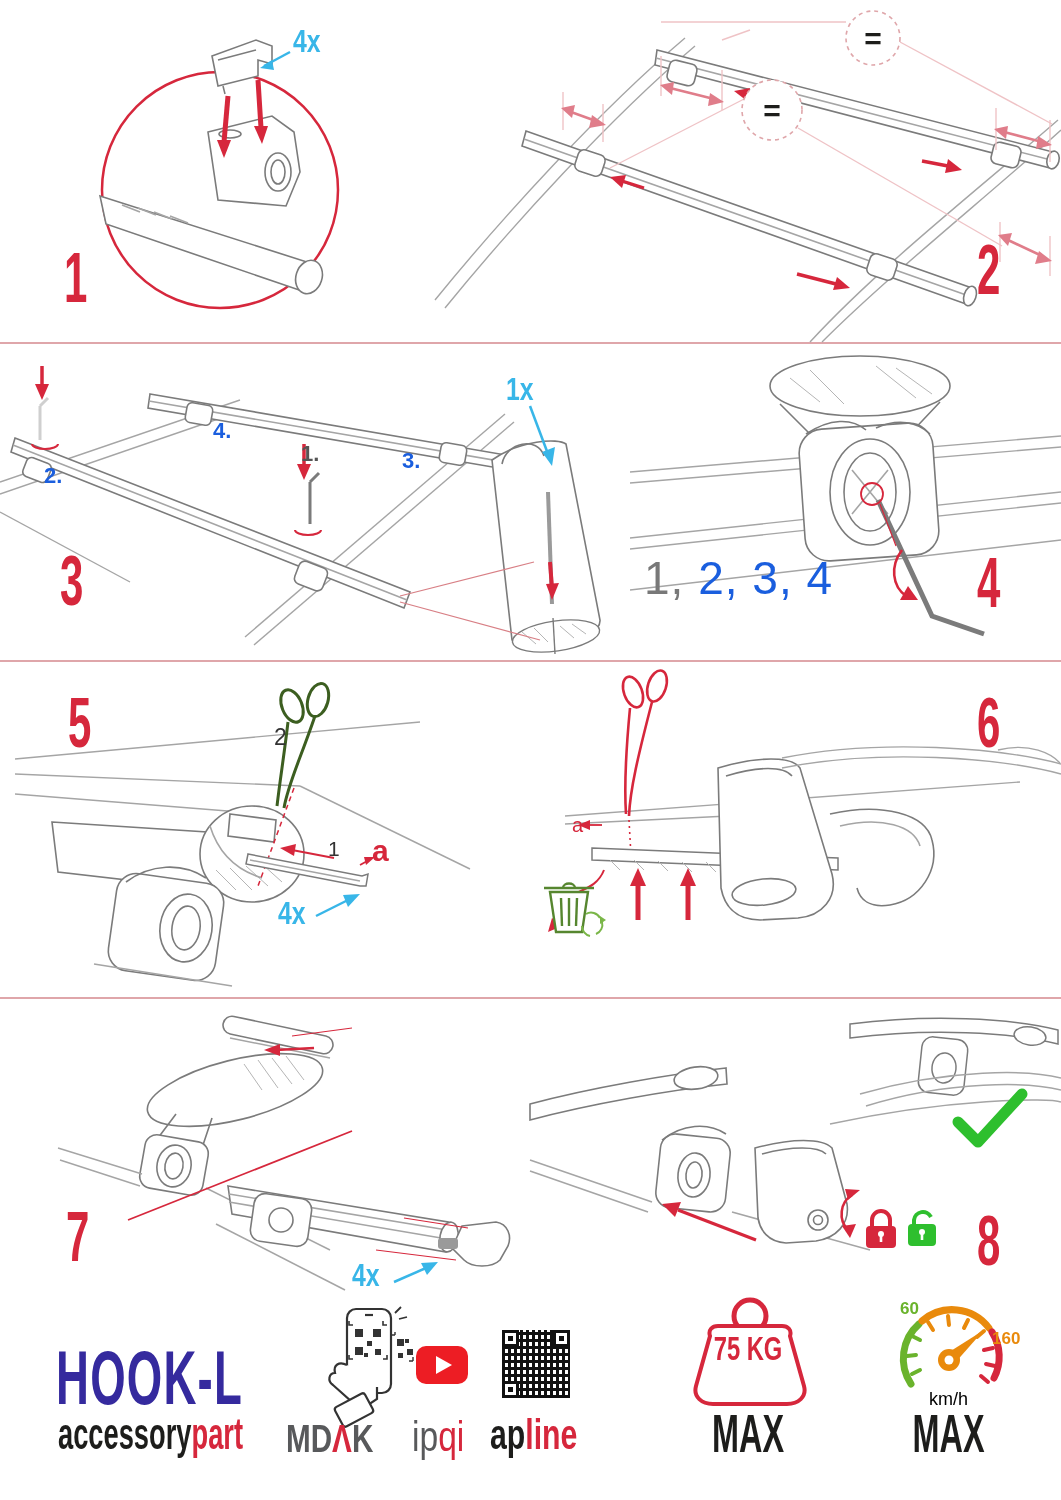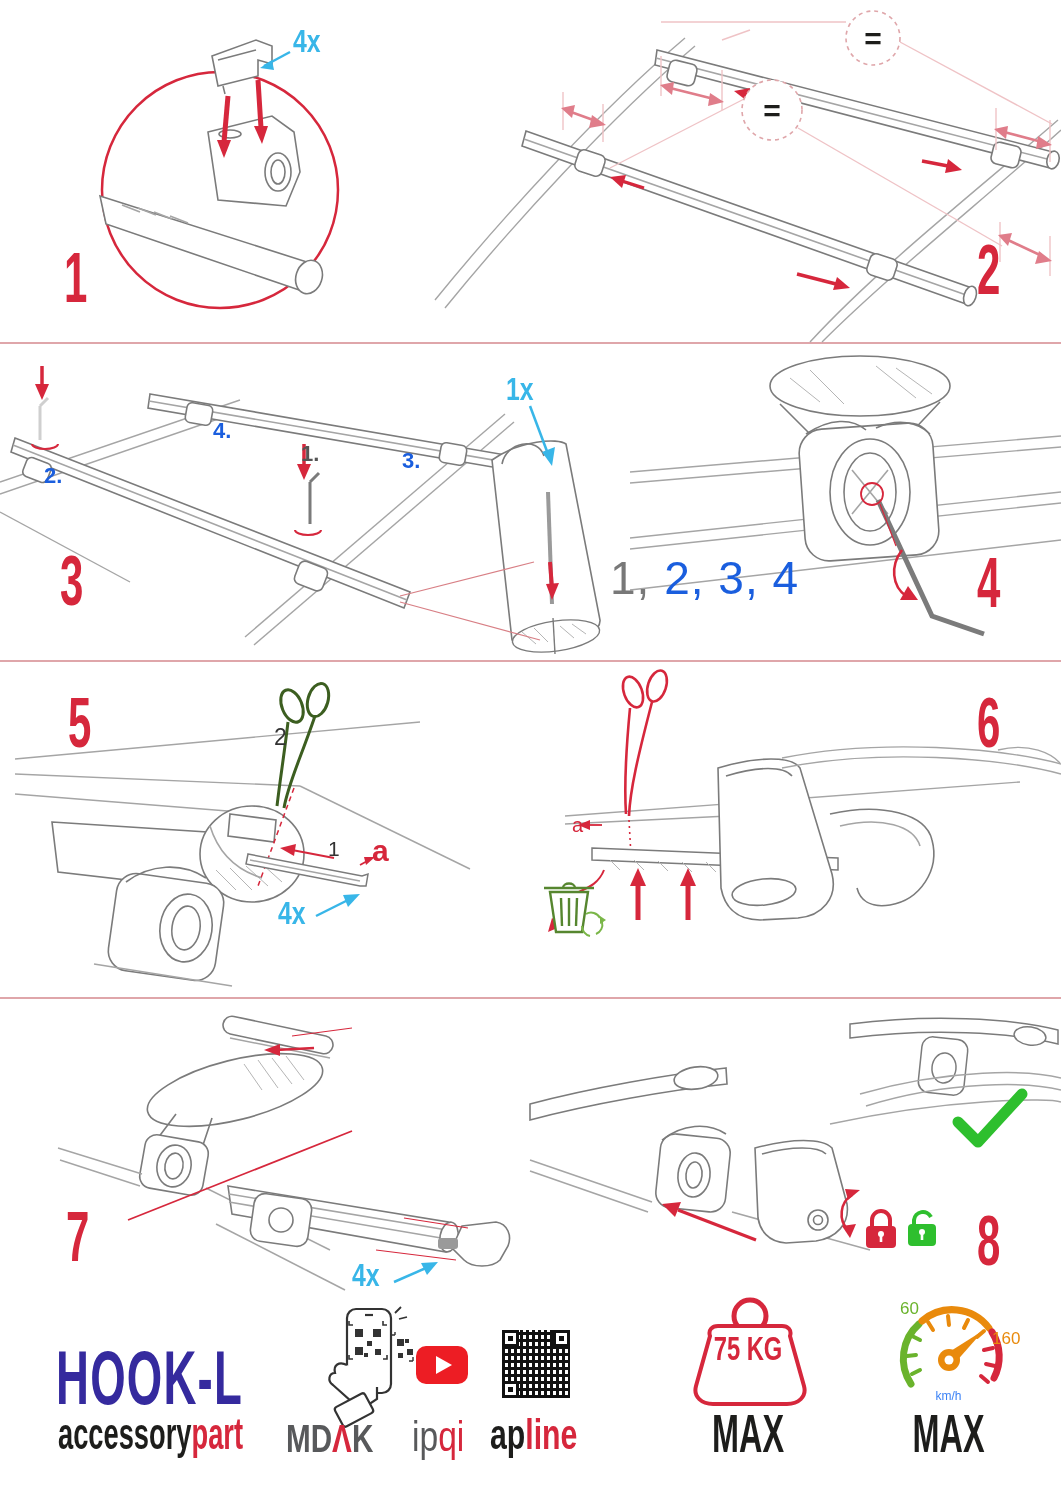--- a/index.html
+++ b/index.html
@@ -26,22 +26,22 @@
         transform:scaleX(.78);transform-origin:left top;}
   .mdak .m1,.mdak .m3{color:#58595b;} .mdak .m2{color:#d6273c;}
   .ipqi{position:absolute;font-weight:400;font-size:42px;line-height:1;
         transform:scaleX(.8);transform-origin:left top;}
   .ipqi .i1{color:#58595b;} .ipqi .i2{color:#d6273c;}
   .apline{position:absolute;font-weight:700;font-size:42px;line-height:1;
           transform:scaleX(.72);transform-origin:left top;}
   .apline .a1{color:#1d1d1b;} .apline .a2{color:#d6273c;}
   .maxlbl{position:absolute;color:#1d1d1b;font-weight:700;font-size:54px;line-height:1;
           text-align:center;transform:scaleX(.6);transform-origin:center top;}
-  .speedlbl{position:absolute;font-weight:400;font-size:17px;line-height:1;}
-  .kmh{position:absolute;color:#3b82f6;font-size:12px;line-height:1;text-align:center;}
+  .speedlbl{position:absolute;font-weight:700;font-size:17px;line-height:1;}
+  .kmh{position:absolute;color:#000000;font-size:18px;line-height:1;text-align:center;}
   .weightval{position:absolute;color:#d6273c;font-weight:700;font-size:33px;line-height:1;
              text-align:center;transform:scaleX(.72);transform-origin:center top;}
   .qr{position:absolute;background:
       repeating-linear-gradient(90deg,#111 0 3px,transparent 3px 6px),
       repeating-linear-gradient(0deg,#111 0 3px,transparent 3px 7px);}
   .finder{position:absolute;width:17px;height:17px;border:3px solid #111;background:#fff;box-sizing:border-box;}
   .finder:after{content:"";position:absolute;left:3px;top:3px;right:3px;bottom:3px;background:#111;}
   svg{position:absolute;overflow:visible;}
 </style>
 </head>
@@ -236,21 +236,21 @@
     <g stroke="#7b7b7b" stroke-width="5" fill="none">
       <path d="M248,158 L302,274 L354,292"></path>
     </g>
     <g stroke="#d6273c" fill="none">
       <circle cx="242" cy="152" r="11" stroke-width="1.8"></circle>
       <line x1="250" y1="162" x2="266" y2="204" stroke-width="1.2"></line>
       <path d="M272,208 C 260,224 262,244 276,254" stroke-width="2.6"></path>
       <polygon points="288,258 270,258 278,244" fill="#d6273c" stroke="none"></polygon>
     </g>
   </svg>
-  <div class="seq" style="left:610px;top:555px">
+  <div class="seq" style="left:644px;top:555px">
     <span class="g1">1, </span><span class="g2">2, 3, 4</span>
   </div>
   <div class="stepnum" style="left:977px;top:548px">4</div>
 
   <svg style="left:0;top:664px" width="530" height="332" viewBox="0 0 530 332">
     <g stroke="#a5a5a5" fill="none" stroke-width="1.4">
       <line x1="15" y1="95" x2="420" y2="58"></line>
         <line x1="15" y1="110" x2="300" y2="122"></line>
       <line x1="300" y1="122" x2="470" y2="205"></line>
         <line x1="15" y1="130" x2="240" y2="148"></line>

